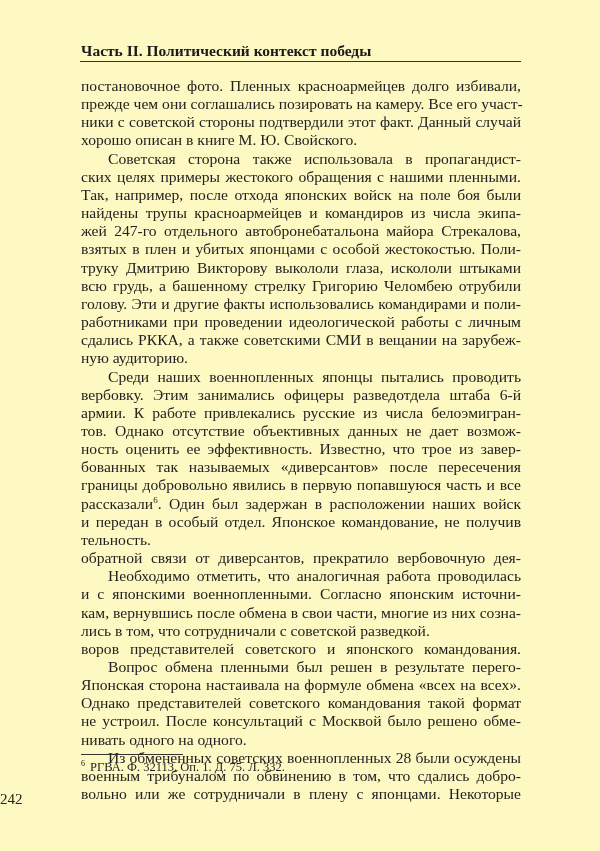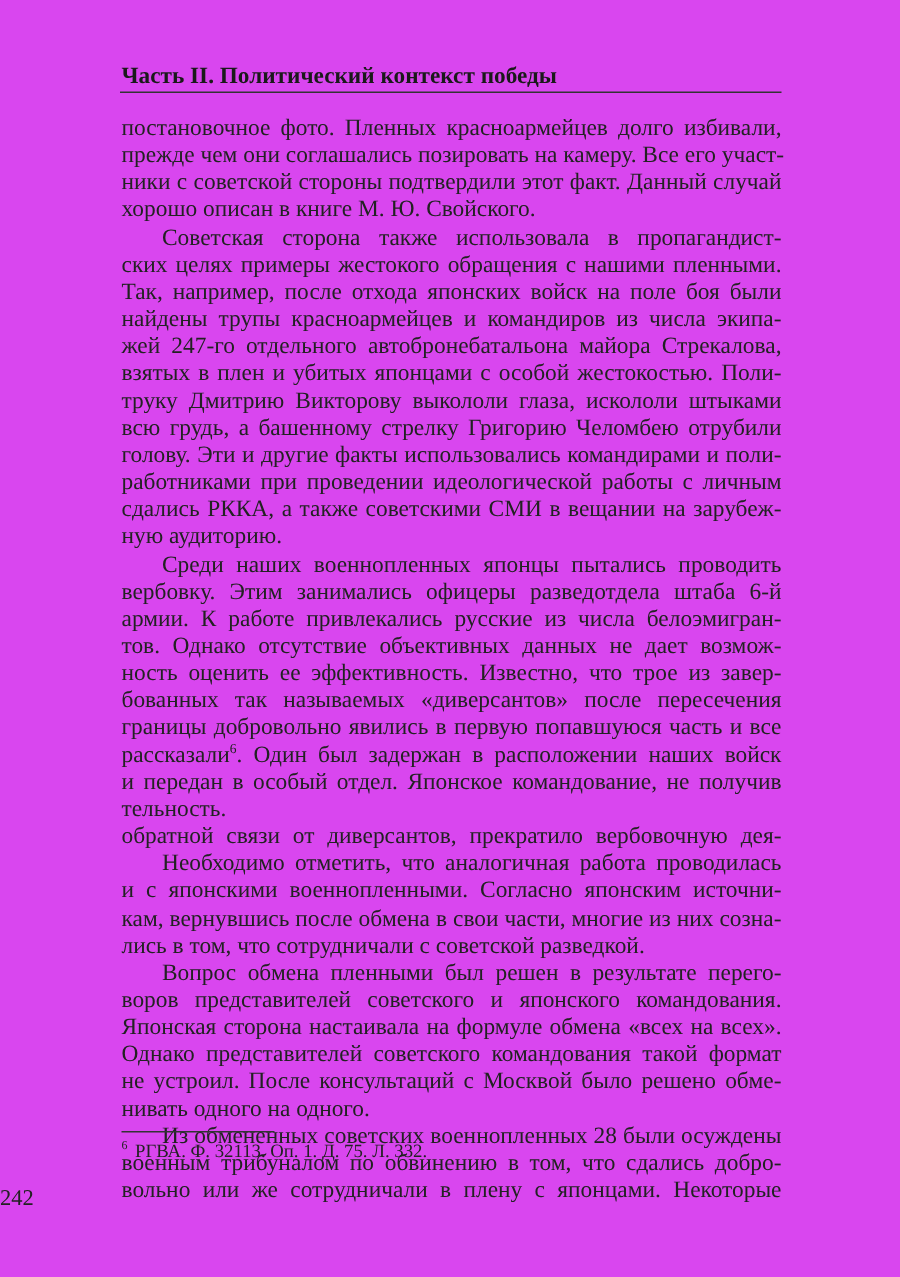--- a/index.html
+++ b/index.html
@@ -1,19 +1,19 @@
 <!DOCTYPE html>
 <html><head>
   <meta charset="utf-8">
   <style>
     html, body { margin: 0; padding: 0; background: #ffffff; }
     body { width: 600px; height: 851px; position: relative; overflow: hidden; }
     .page {
       position: absolute; left: 0; top: 0; width: 600px; height: 851px;
-      background: #d946ef; color: #222222;
+      background: #fef9c3; color: #222222;
       font-family: "Liberation Serif", "DejaVu Serif", serif;
     }
     .running-head {
       position: absolute; left: 81px; top: 42px; width: 440px;
       font-weight: bold; font-size: 15.5px; line-height: 18px; color: #1a1a1a;
       white-space: nowrap;
     }
     .head-rule {
       position: absolute; left: 80px; top: 61px; width: 441px; height: 0;
       border-top: 1.3px solid #333333;
@@ -87,22 +87,22 @@
     </p>
 
     <p class="para">
       <span class="ln indent">Необходимо отметить, что аналогичная работа проводилась</span>
       <span class="ln">и с японскими военнопленными. Согласно японским источни-</span>
       <span class="ln">кам, вернувшись после обмена в свои части, многие из них созна-</span>
       <span class="ln last">лись в том, что сотрудничали с советской разведкой.</span>
     </p>
 
     <p class="para">
+      <span class="ln">воров представителей советского и японского командования.</span>
       <span class="ln indent">Вопрос обмена пленными был решен в результате перего-</span>
-      <span class="ln">воров представителей советского и японского командования.</span>
       <span class="ln">Японская сторона настаивала на формуле обмена «всех на всех».</span>
       <span class="ln">Однако представителей советского командования такой формат</span>
       <span class="ln">не устроил. После консультаций с Москвой было решено обме-</span>
       <span class="ln last">нивать одного на одного.</span>
     </p>
 
     <p class="para">
       <span class="ln indent">Из обмененных советских военнопленных 28 были осуждены</span>
       <span class="ln">военным трибуналом по обвинению в том, что сдались добро-</span>
       <span class="ln">вольно или же сотрудничали в плену с японцами. Некоторые</span>

